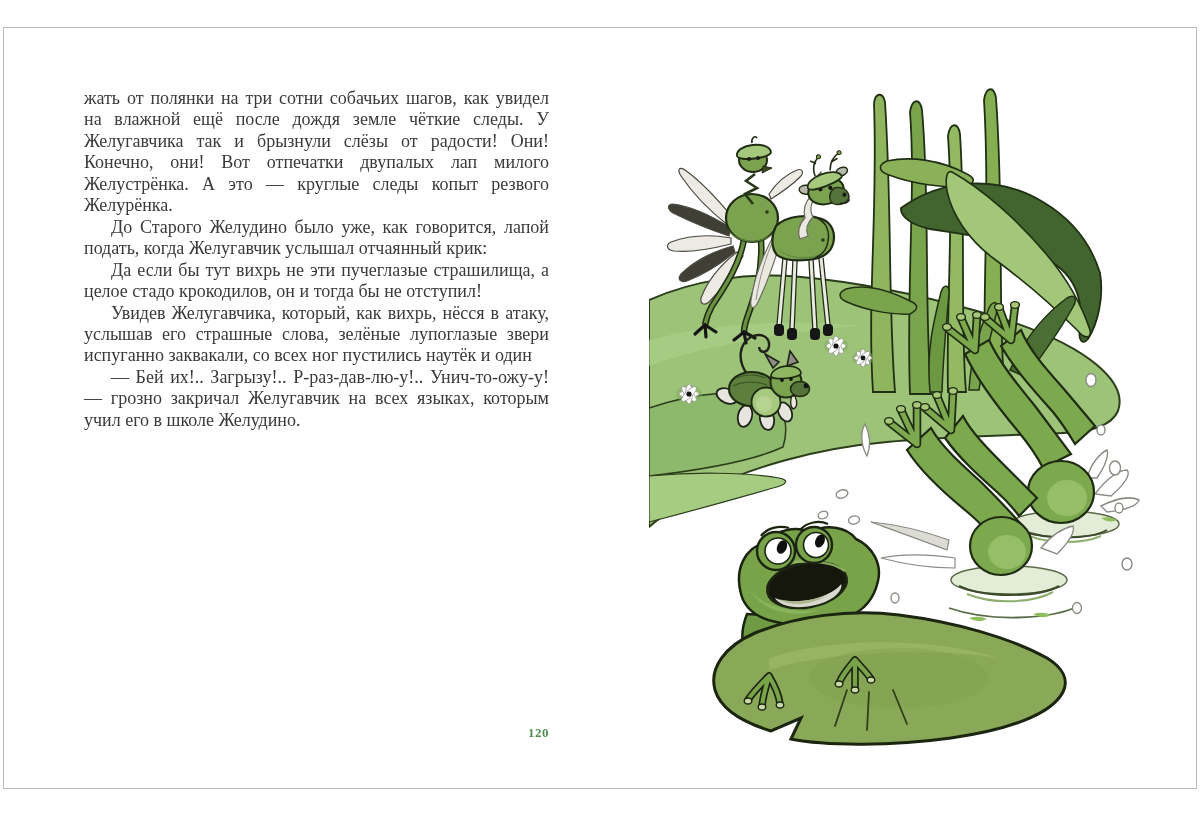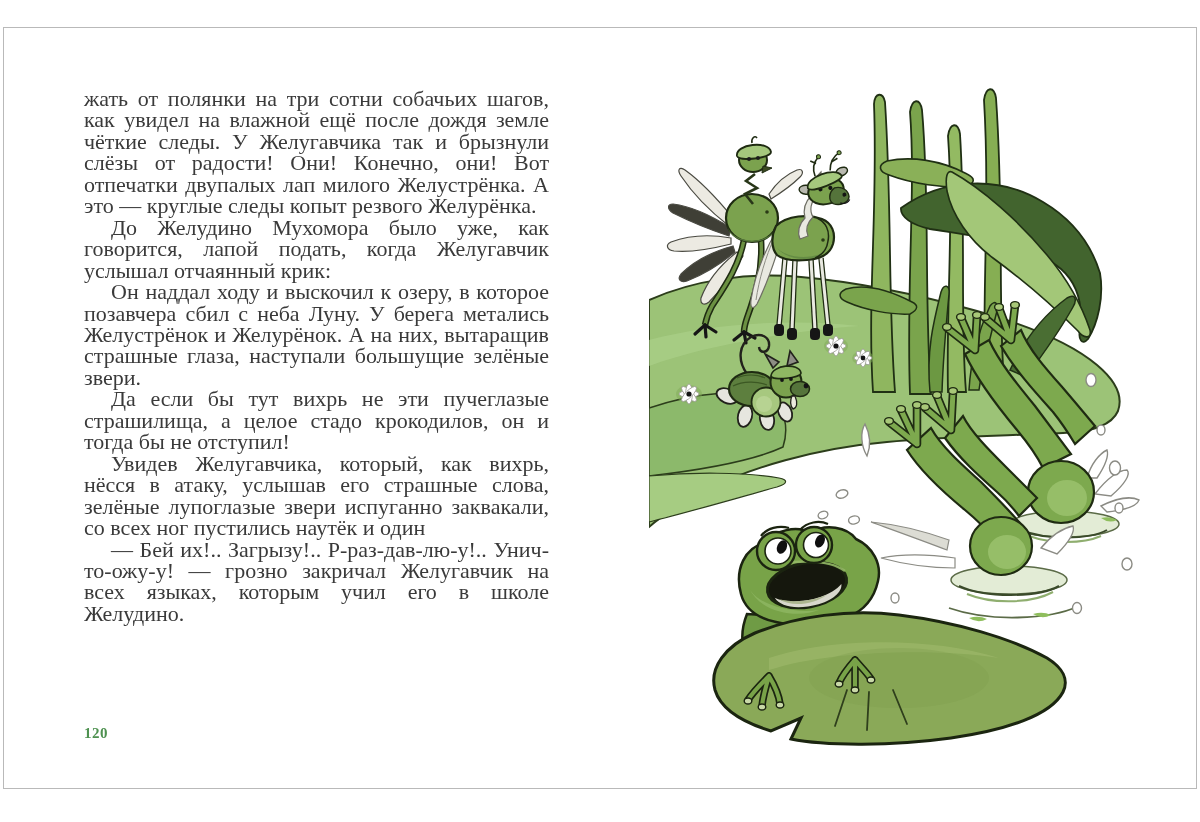--- a/index.html
+++ b/index.html
@@ -5,42 +5,41 @@
   html,body{margin:0;padding:0;background:#ffffff;}
   body{width:1200px;height:822px;position:relative;font-family:"Liberation Serif",serif;}
   .spread{
     position:absolute;left:3px;top:27px;width:1194px;height:762px;
     background:#ffffff;border:1px solid #b9b9b9;box-sizing:border-box;
   }
   .left-page{position:absolute;left:0;top:0;width:597px;height:100%;}
   .right-page{position:absolute;left:597px;top:0;width:597px;height:100%;}
   .text-block{
     position:absolute;left:80px;top:60px;width:465px;
-    font-size:22px;line-height:21.45px;color:#3a3a3a;
+    font-size:18px;line-height:21.45px;color:#3a3a3a;
     text-align:justify;
   }
   .para{margin:0;text-indent:27px;}
   .para.no-indent{text-indent:0;}
   .page-number{
     position:absolute;left:80px;top:697px;width:465px;
-    text-align:left;font-size:15px;font-weight:bold;
+    text-align:right;font-size:13px;font-weight:bold;
     letter-spacing:0.5px;color:#4e9150;
   }
   .illustration{position:absolute;left:48px;top:50px;width:540px;height:700px;}
 </style>
 </head>
 <body>
 
 <div class="spread">
 
   <div class="left-page">
     <div class="text-block">
       <p class="para no-indent">жать от полянки на три сотни собачьих шагов, как увидел на влажной ещё после дождя земле чёткие следы. У Желугавчика так и брызнули слёзы от радости! Они! Конечно, они! Вот отпечатки двупалых лап милого Желустрёнка. А это — круглые следы копыт резвого Желурёнка.</p>
-      <p class="para">До Желудино Мухомора было уже, как говорится, лапой подать, когда Желугавчик услышал отчаянный крик:</p>
-      <p class="para">Он наддал ходу и выскочил к озеру, в которое позавчера сбил с неба Луну. У берега метались Желустрёнок и Желурёнок. А на них, вытаращив страшные глаза, наступали большущие зелёные звери.</p>
+      <p class="para">До Старого Желудино было уже, как говорится, лапой подать, когда Желугавчик услышал отчаянный крик:</p>
       <p class="para">Да если бы тут вихрь не эти пучеглазые страшилища, а целое стадо крокодилов, он и тогда бы не отступил!</p>
       <p class="para">Увидев Желугавчика, который, как вихрь, нёсся в атаку, услышав его страшные слова, зелёные лупоглазые звери испуганно заквакали, со всех ног пустились наутёк и один</p>
       <p class="para">— Бей их!.. Загрызу!.. Р-раз-дав-лю-у!.. Унич-то-ожу-у! — грозно закричал Желугавчик на всех языках, которым учил его в школе Желудино.</p>
     </div>
     <div class="page-number">120</div>
   </div>
 
   <div class="right-page">
     <svg class="illustration" viewBox="0 0 540 700" xmlns="http://www.w3.org/2000/svg">
 

